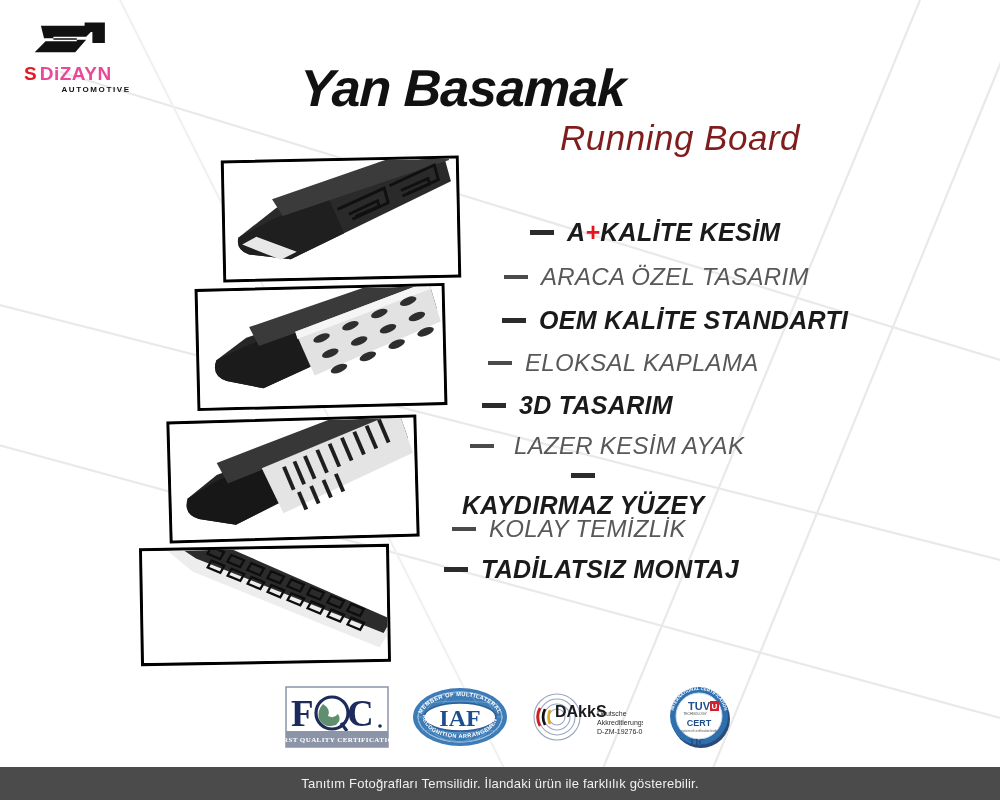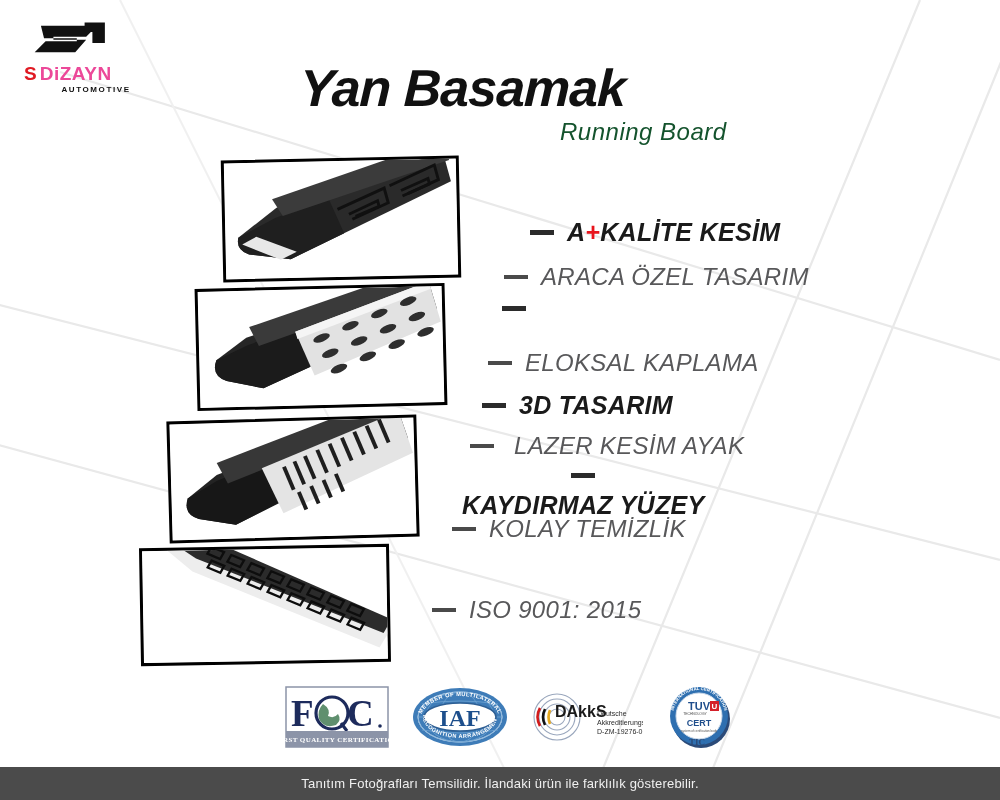--- a/index.html
+++ b/index.html
@@ -43,22 +43,22 @@
 
   
   #title {
     position: absolute; left: 300px; top: 58px;
     font-size: 52px; font-weight: bold; font-style: italic;
     color: #111111; letter-spacing: -1px;
     transform: skewX(-2deg);
   }
   #subtitle {
     position: absolute; left: 560px; top: 118px;
-    font-size: 24px; font-style: italic; font-weight: 400;
-    color: #14532d; letter-spacing: 0.5px;
+    font-size: 35px; font-style: italic; font-weight: 400;
+    color: #7f1d1d; letter-spacing: 0.5px;
   }
 
   
   .photo-frame {
     position: absolute;
     border: 3px solid #000000;
     background: #ffffff;
     overflow: hidden;
   }
   .photo-frame svg { display: block; width: 100%; height: 100%; }
@@ -253,20 +253,21 @@
       <span class="txt"><span>A</span><span class="plus">+</span><span>KALİTE KESİM</span></span>
     </div>
 
     <div class="feat light" style="left:64px; top:45px;">
       <span class="dash"></span>
       <span class="txt">ARACA ÖZEL TASARIM</span>
     </div>
 
     <div class="feat bold" style="left:62px; top:88px;">
       <span class="dash"></span>
+      <span class="txt">OEM KALİTE STANDARTI</span>
     </div>
 
     <div class="feat light" style="left:48px; top:131px;">
       <span class="dash"></span>
       <span class="txt">ELOKSAL KAPLAMA</span>
     </div>
 
     <div class="feat bold" style="left:42px; top:173px;">
       <span class="dash"></span>
       <span class="txt">3D TASARIM</span>
@@ -280,25 +281,25 @@
     <div class="feat bold" style="left:22px; top:255px;flex-direction:column;">
       <span class="dash"></span>
       <span class="txt">KAYDIRMAZ YÜZEY</span>
     </div>
 
     <div class="feat light" style="left:12px; top:297px;">
       <span class="dash"></span>
       <span class="txt">KOLAY TEMİZLİK</span>
     </div>
 
-
-    <div class="feat light" style="left:-8px; top:378px;">
-      <span class="dash"></span>
-      <span class="txt">ISO 9001: 2015</span>
-    </div>
+    <div class="feat bold" style="left:4px; top:337px;">
+      <span class="dash"></span>
+      <span class="txt">TADİLATSIZ MONTAJ</span>
+    </div>
+
 
   </div>
 
   <div id="certs">
 
     <svg class="cert" width="104" height="62" viewBox="0 0 104 62">
       <rect x="1" y="1" width="102" height="60" fill="#ffffff" stroke="#8c94a8" stroke-width="1.5"></rect>
       <text x="6" y="40" font-family="'Liberation Serif', serif" font-size="37" font-weight="bold" fill="#1d2b5c">F</text>
       <circle cx="47" cy="27" r="16" fill="none" stroke="#1d2b5c" stroke-width="3.2"></circle>
       <path d="M38 18 q8 5 5 12 q6 3 10 -2 q4 6 -2 11 q-12 4 -17 -6 q-2 -9 4 -15 z" fill="#5f8f6e"></path>

